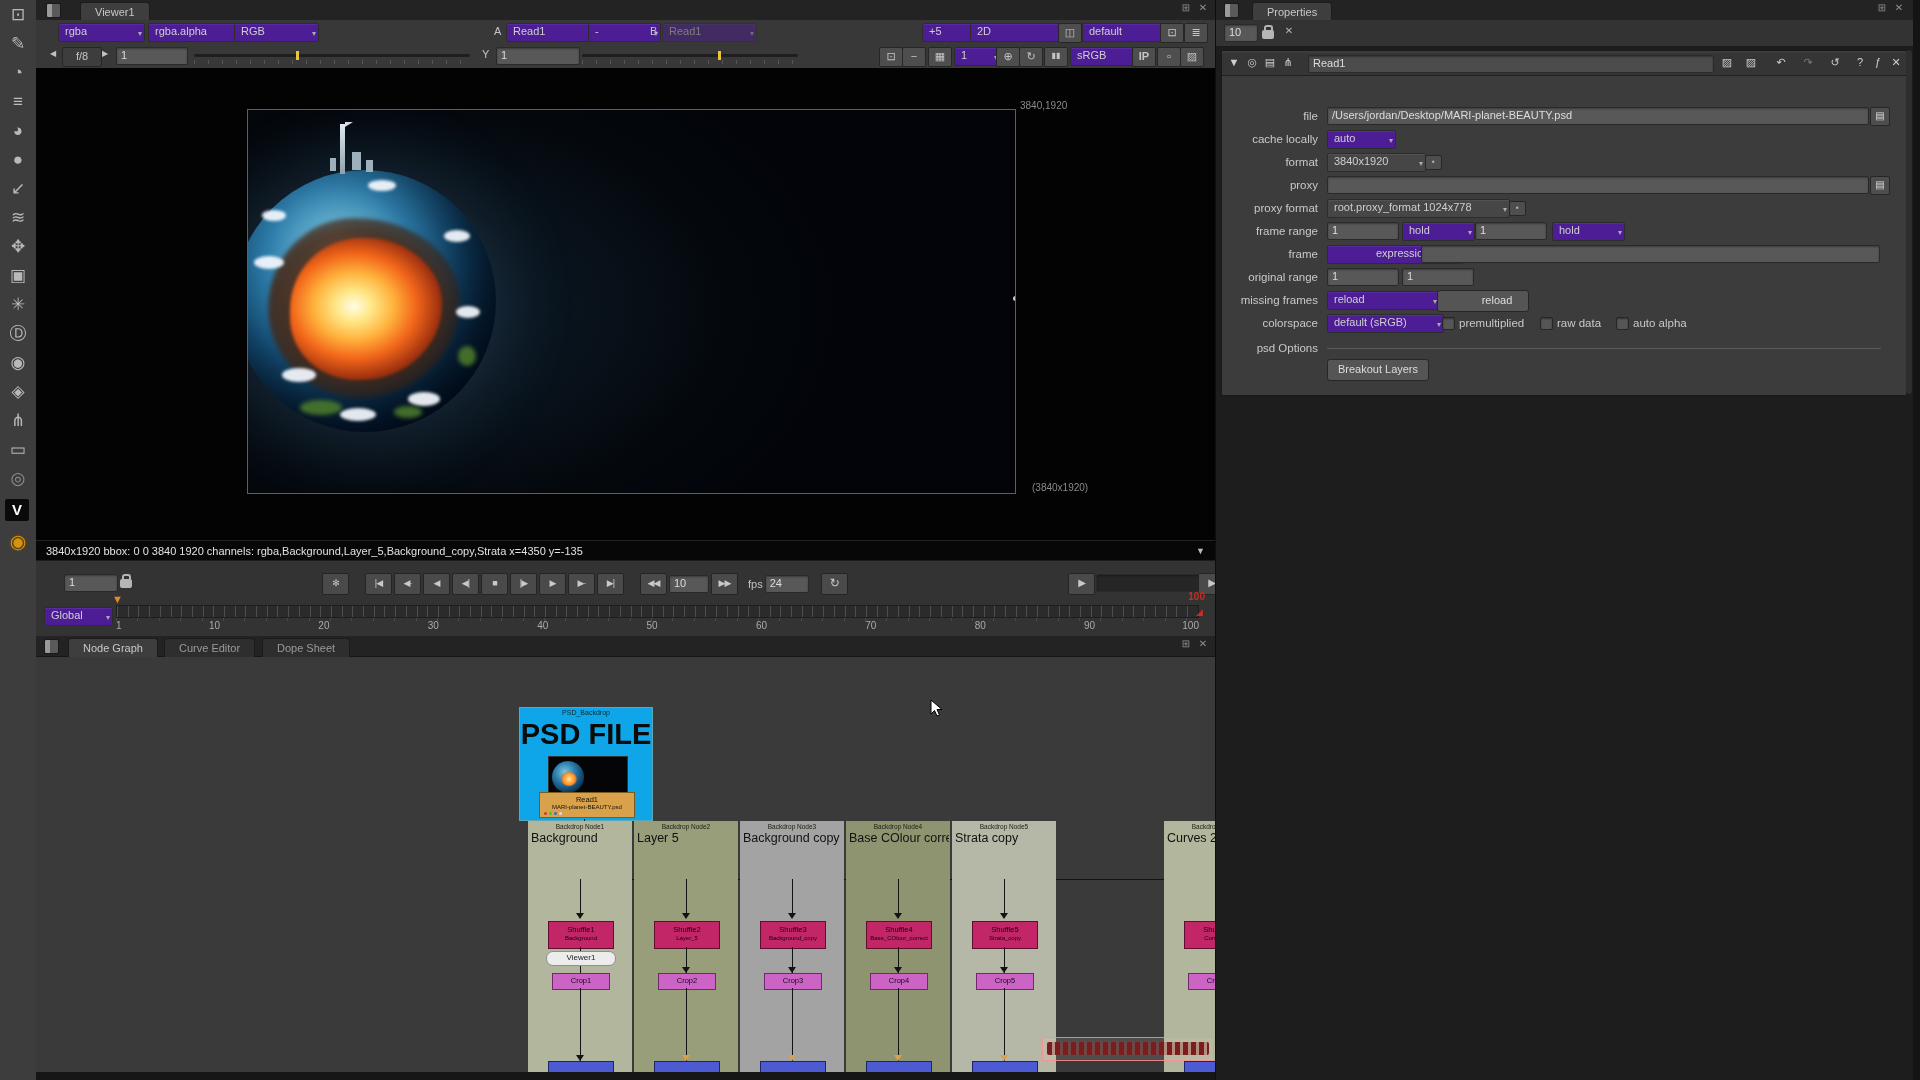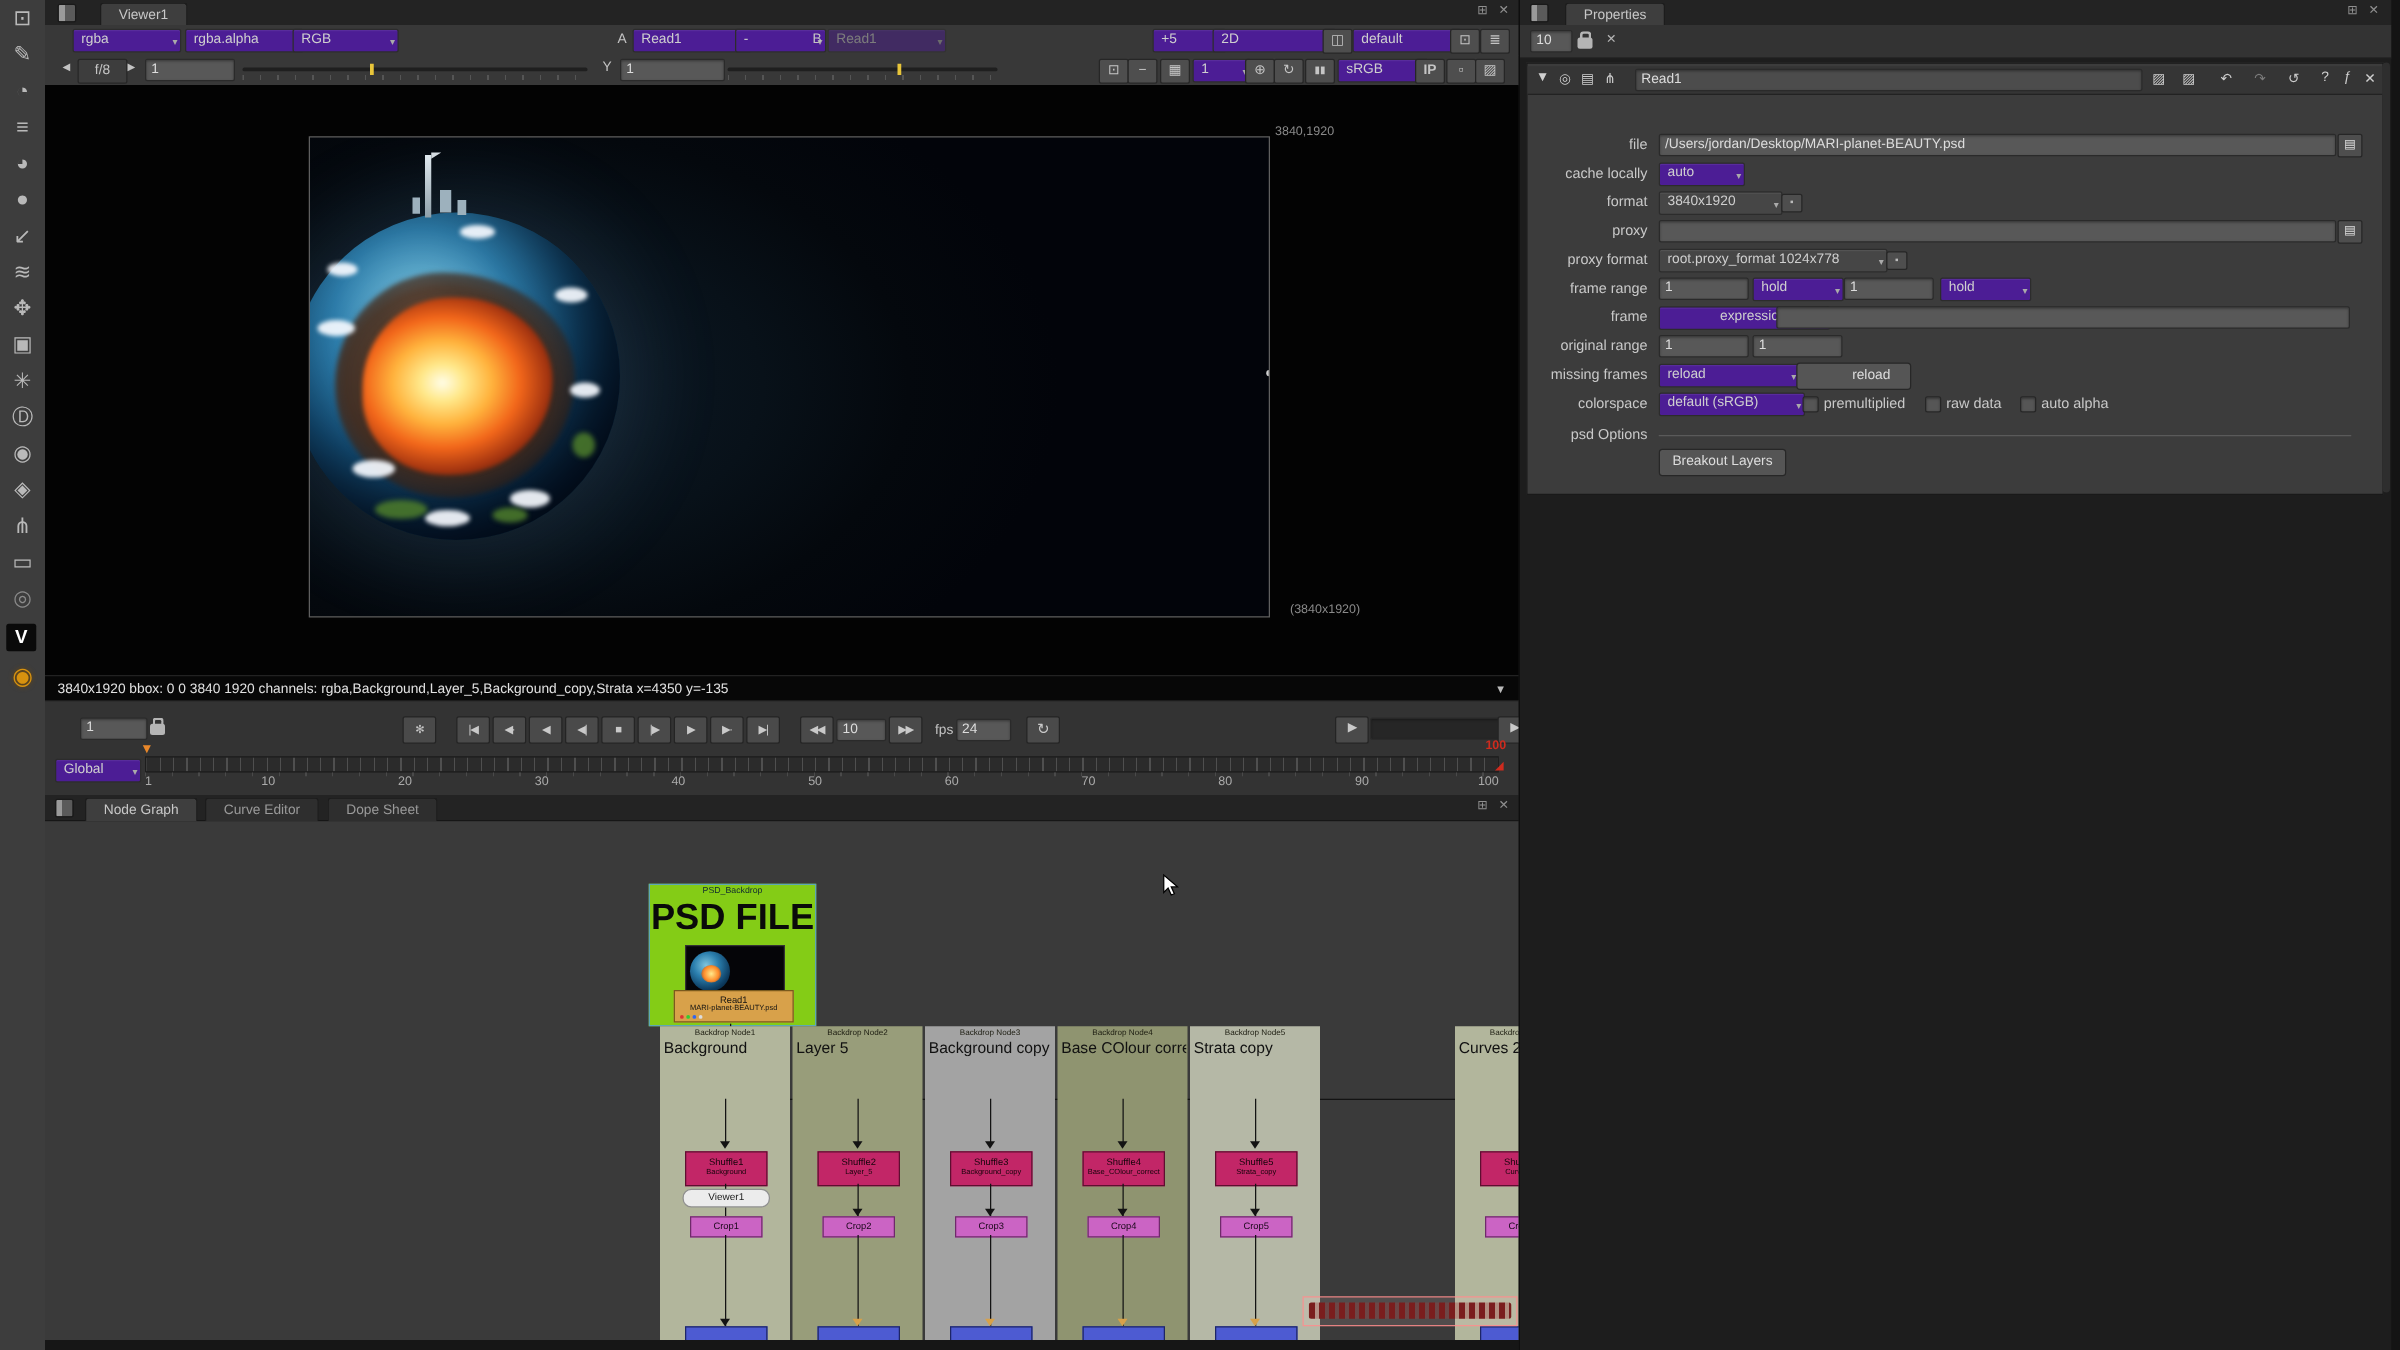--- a/index.html
+++ b/index.html
@@ -71,21 +71,21 @@
   #ruler .labels{position:absolute;left:0;right:0;top:15px;height:14px;
       background-image:repeating-linear-gradient(90deg,#4a4a4a 0 1px,transparent 1px 21.4px);background-size:100% 3px;background-repeat:no-repeat;}
   #ruler .tick{position:absolute;top:2px;font-size:10px;color:#ababab;transform:translateX(-50%);}
   .marker-start{position:absolute;left:-4px;top:-10px;color:#e8872a;font-size:11px;}
   .marker-end{position:absolute;right:-6px;top:-12px;color:#cf2b1e;font-size:10px;font-weight:bold;}
   .marker-end-arrow{position:absolute;right:-4px;top:4px;color:#cf2b1e;font-size:9px;}
   
   #ng{left:36px;top:636px;width:1179px;height:444px;background:#232323;}
   #ngcanvas{position:absolute;left:0;right:0;top:21px;bottom:8px;background:#3a3a3a;overflow:hidden;}
   #ngbottom{position:absolute;left:0;right:0;bottom:0;height:8px;background:#161616;}
-  .bd-psd{position:absolute;left:483px;top:50px;width:132px;height:112px;background:#84cc16;border:1px solid #5da8b5;}
+  .bd-psd{position:absolute;left:483px;top:50px;width:132px;height:112px;background:#0ea5e9;border:1px solid #5da8b5;}
   .bd-psd .small{position:absolute;top:1px;left:0;right:0;text-align:center;font-size:7px;color:#102a30;}
   .bd-psd .big{position:absolute;top:10px;left:0;right:0;text-align:center;font-size:29px;font-weight:bold;color:#0a0a0a;letter-spacing:0px;}
   .thumb{position:absolute;left:28px;top:48px;width:78px;height:42px;background:#050508;border:1px solid #333;}
   .mini-planet{position:absolute;left:3px;top:4px;width:32px;height:32px;border-radius:50%;
       background:radial-gradient(circle at 40% 35%, #7fc4de 0%, #2b7fae 35%, #0c3a5e 70%, #051a2c 95%);}
   .mini-lava{position:absolute;left:9px;top:11px;width:16px;height:14px;border-radius:50%;
       background:radial-gradient(circle,#ffe98c 0%,#ff8c2a 55%,rgba(160,60,10,.6) 85%,transparent 100%);}
   .readnode{position:absolute;left:19px;top:84px;width:94px;height:24px;background:#d8a14a;border:1px solid #7a5a1d;
       text-align:center;color:#111;}
   .readnode .n1{font-size:7.5px;line-height:9px;padding-top:2px;}

